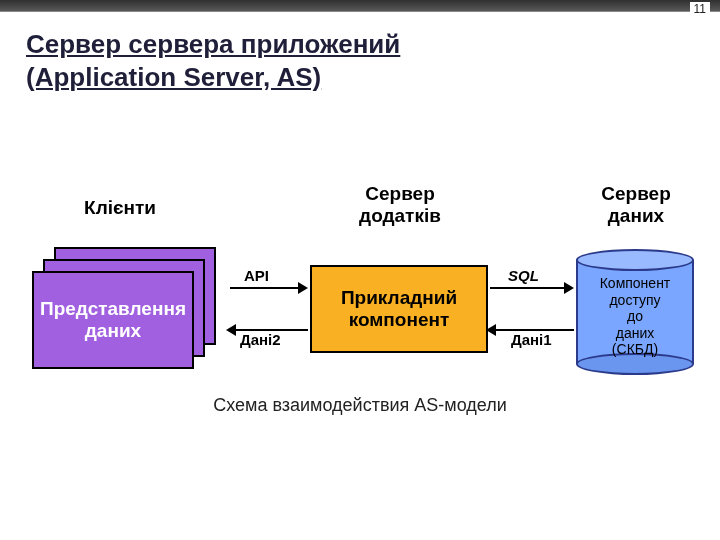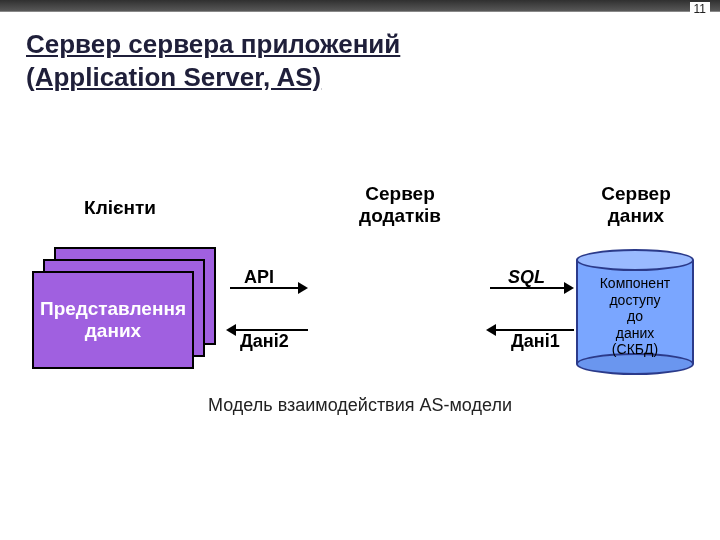--- a/index.html
+++ b/index.html
@@ -136,21 +136,21 @@
   .arrow.right::after {
     right: -10px;
     border-left: 10px solid #000;
   }
   .arrow.left::before {
     left: -10px;
     border-right: 10px solid #000;
   }
   .arr-label {
     position: absolute;
-    font-size: 18px;
+    font-size: 15px;
     font-weight: bold;
     color: #000;
     text-align: center;
   }
   .caption {
     position: absolute;
     top: 395px; left: 0;
     width: 720px;
     text-align: center;
     font-size: 18px;
@@ -176,20 +176,24 @@
 
   <div class="client-stack">
     <div class="client-box b3"></div>
     <div class="client-box b2"></div>
     <div class="client-box b1">
       <span style="white-space:pre-line;">Представлення
 даних</span>
     </div>
   </div>
 
+  <div class="app-box">
+    <span style="white-space:pre-line;">Прикладний
+компонент</span>
+  </div>
 
   <div class="db-cyl">
     <div class="db-body"></div>
     <div class="db-bottom"></div>
     <div class="db-top"></div>
     <div class="db-text" style="white-space:pre-line;">Компонент
 доступу
 до
 даних
 (СКБД)</div>
@@ -202,13 +206,13 @@
   <div class="arr-label" style="top:154px; left:240px;text-align:center;">Дані2</div>
 
   <div class="arrow right" style="top:110px; left:490px; width:74px;"></div>
   <div class="arr-label" style="top:90px; left:508px;font-style:italic;">SQL</div>
 
   <div class="arrow left" style="top:152px; left:496px; width:78px;"></div>
   <div class="arr-label" style="top:154px; left:511px;">Дані1</div>
 
 </div>
 
-<div class="caption">Модель взаимодействия AS-модели</div>
+<div class="caption">Схема взаимодействия AS-модели</div>
 
 </body></html>

